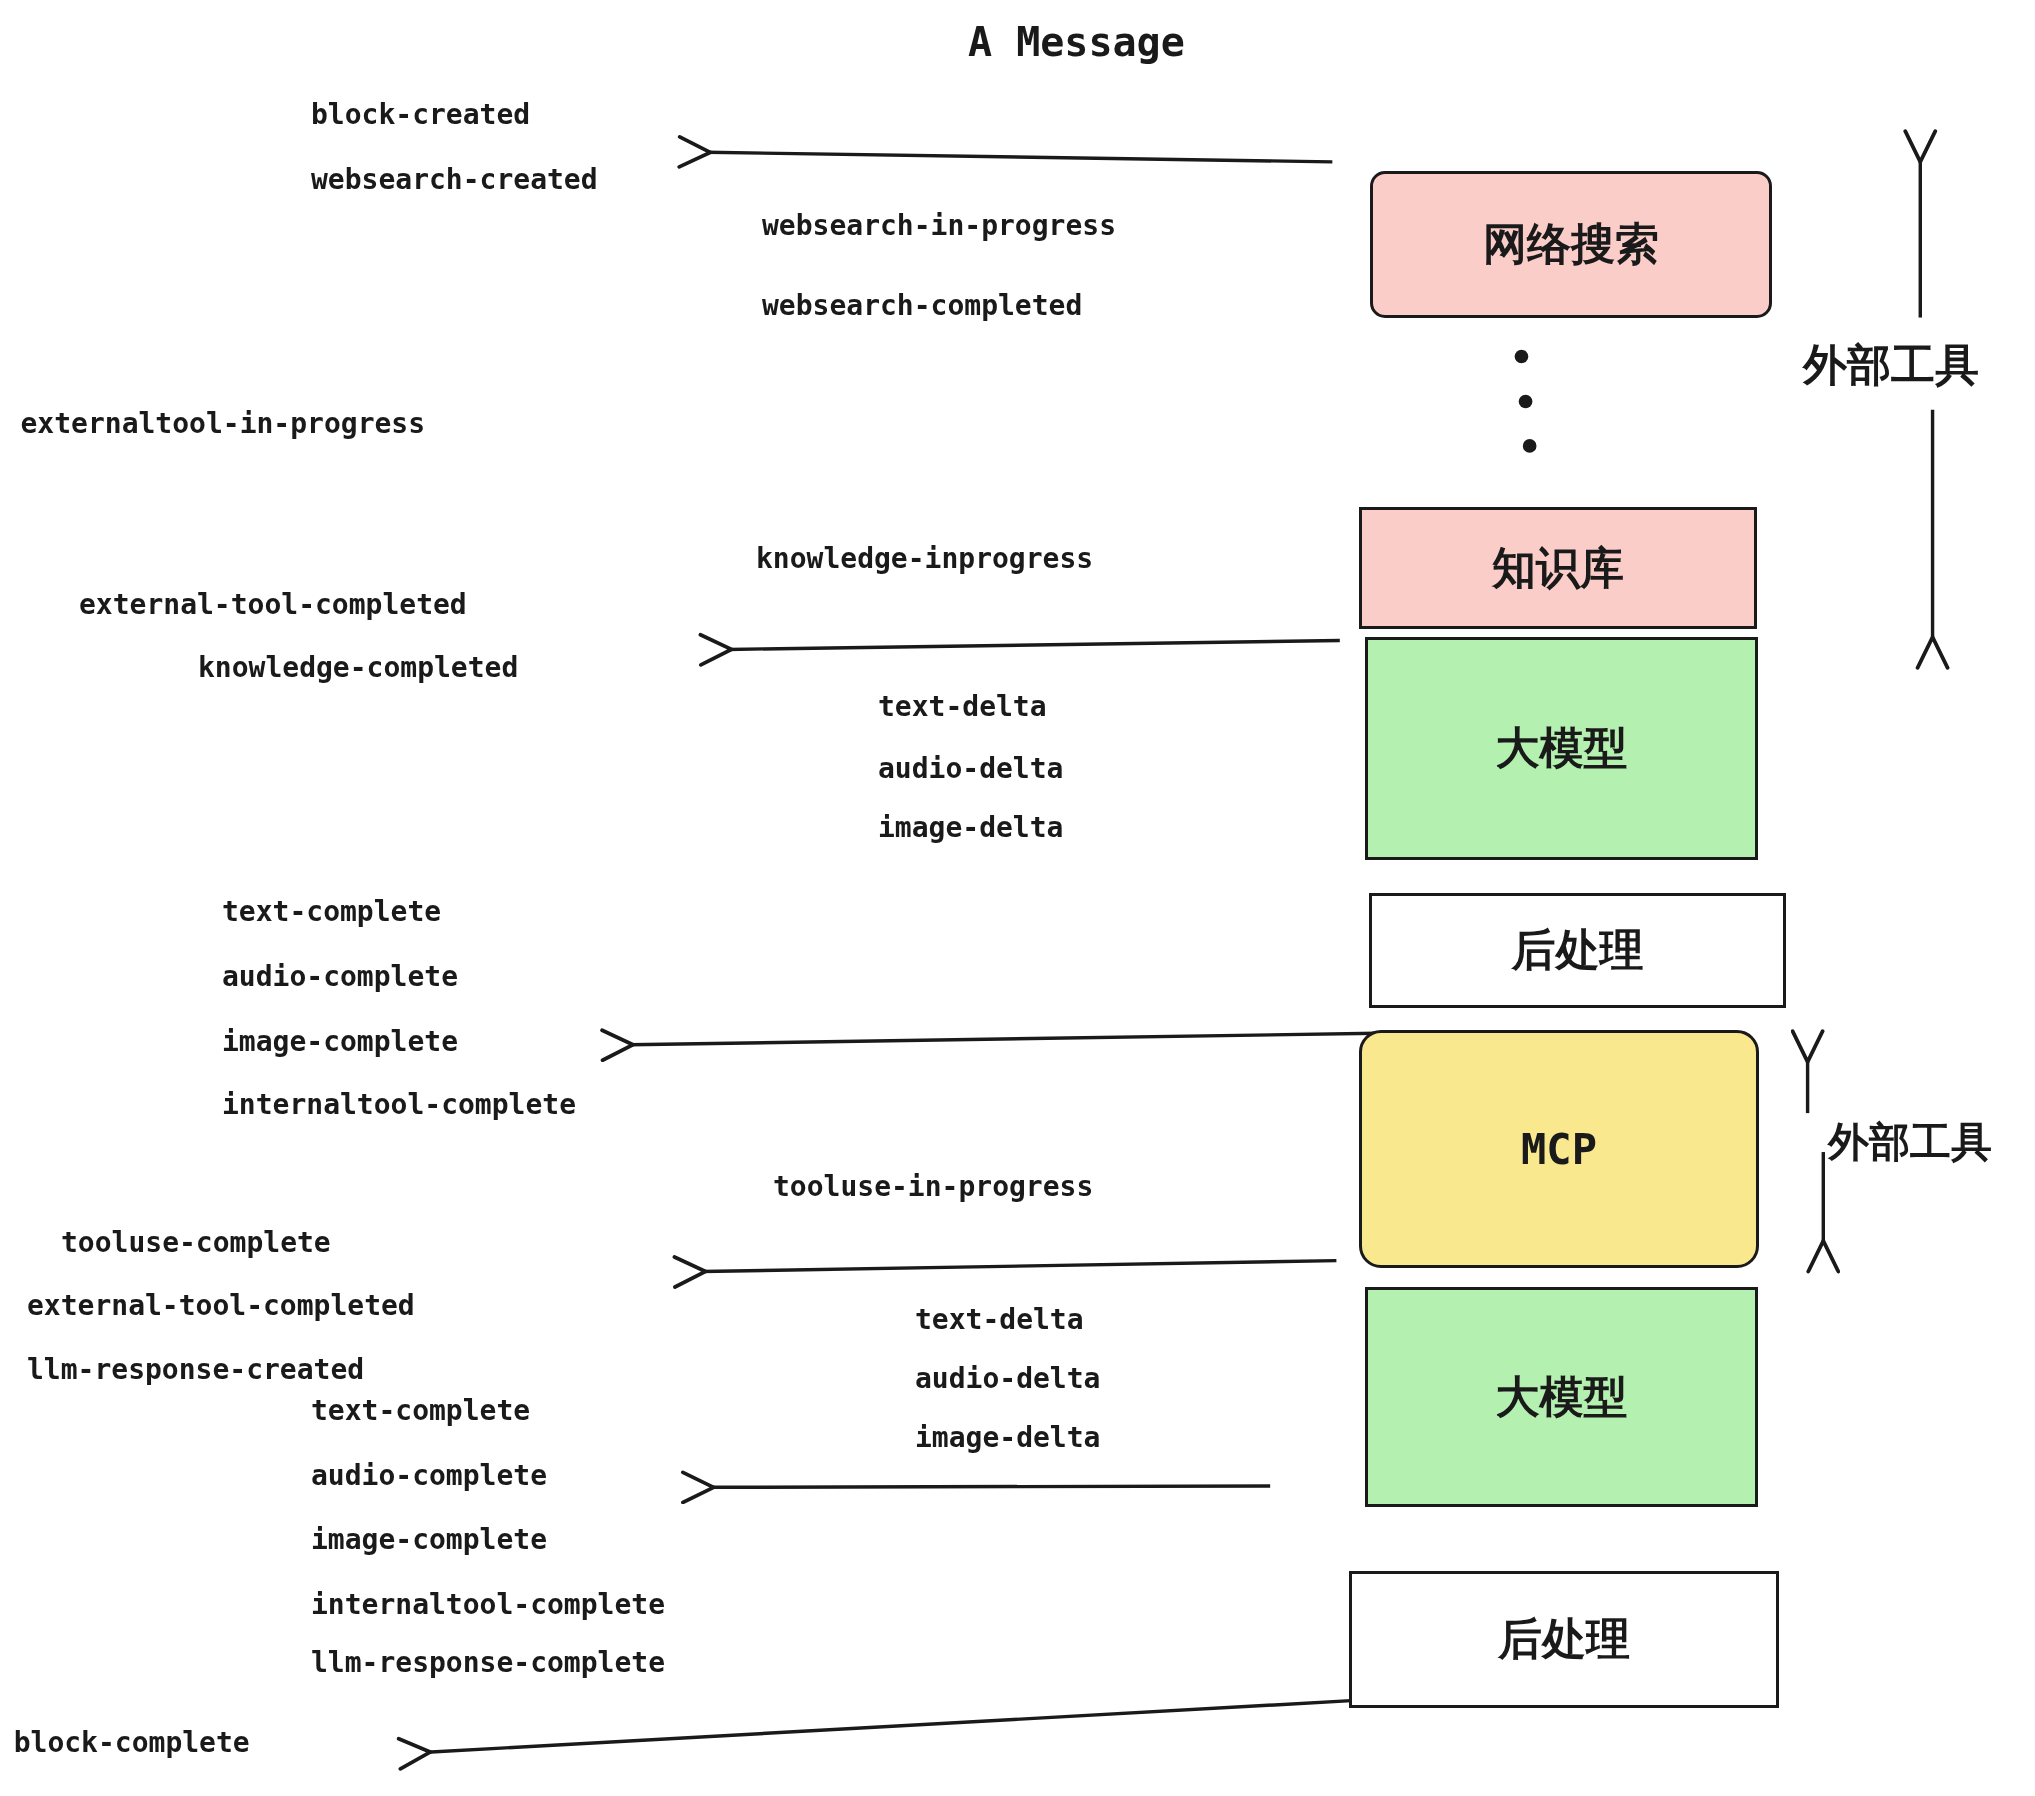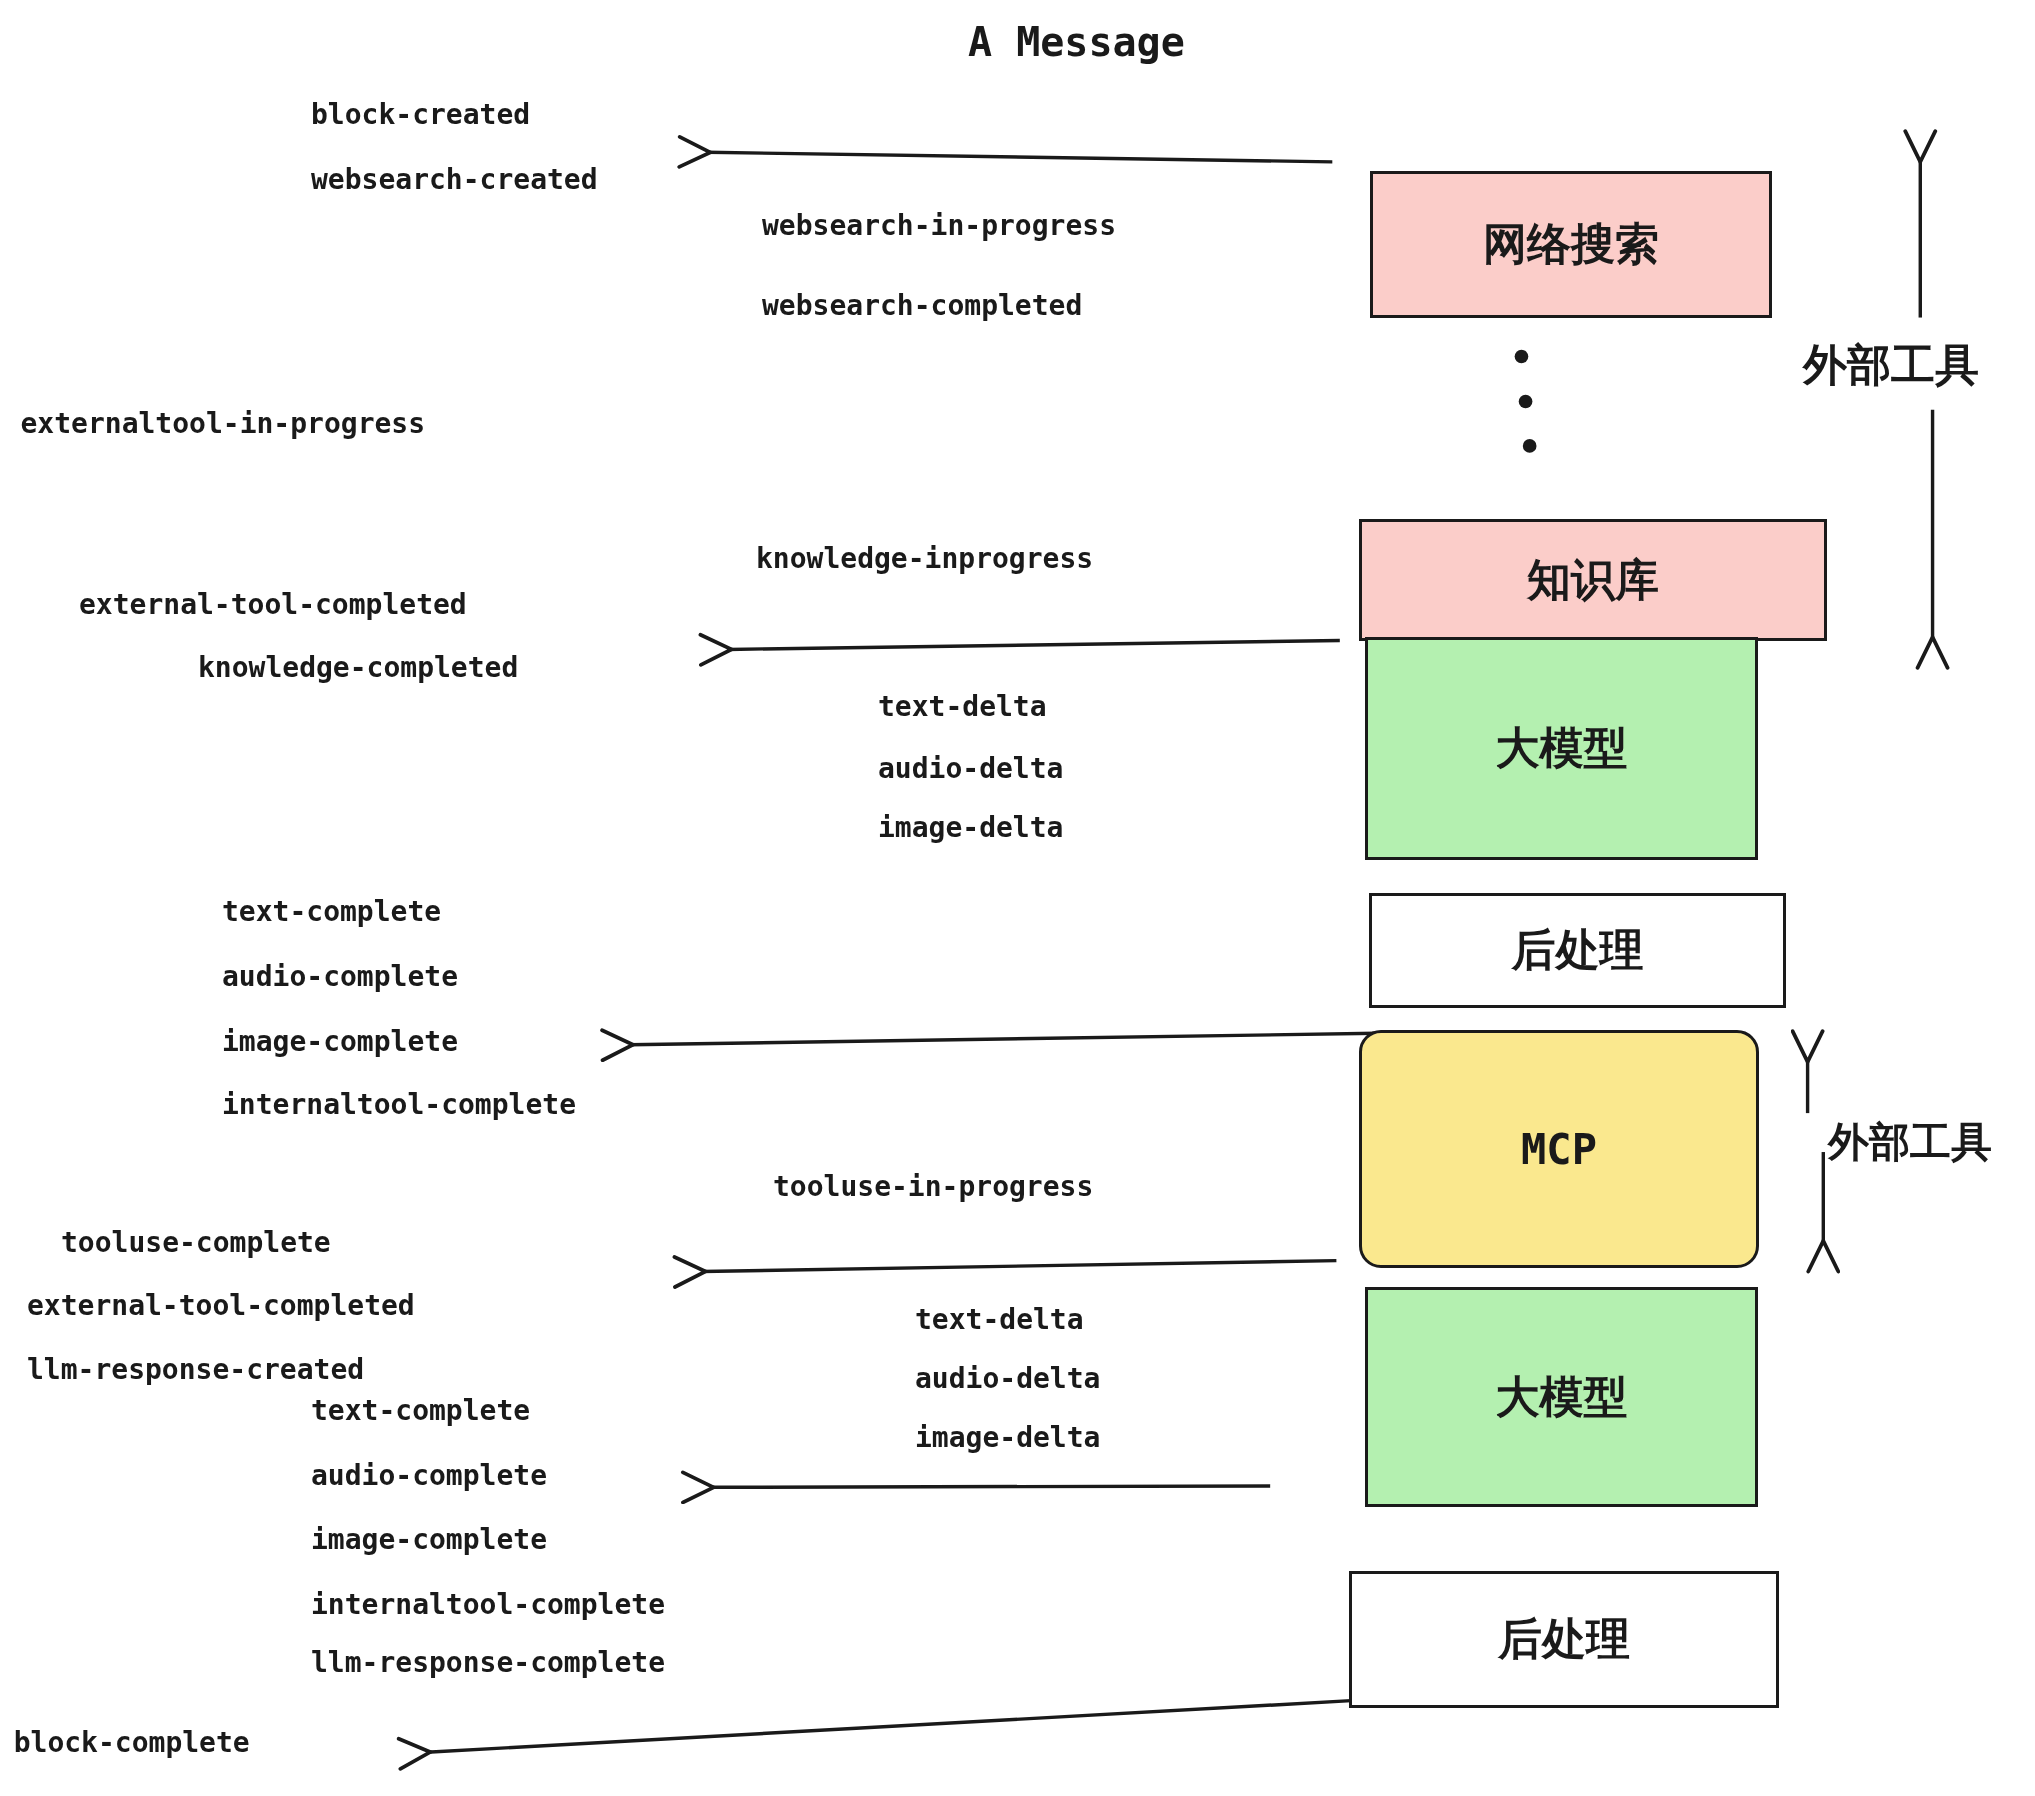--- a/index.html
+++ b/index.html
@@ -49,22 +49,22 @@
     position: absolute;
     font-family: "DejaVu Sans", sans-serif;
     font-weight: bold;
     font-size: 44px;
     color: #1a1a1a;
     white-space: nowrap;
   }
   svg.overlay { position: absolute; left: 0; top: 0; width: 2035px; height: 1796px; }
 
   
-  #box-websearch { left: 1370px; top: 171px;  width: 402px; height: 147px; }
-  #box-knowledge { left: 1359px; top: 507px;  width: 468px; height: 122px; margin-top: 12px; }
+  #box-websearch { left: 1370px; top: 171px;  width: 402px; height: 147px; border-radius: 15px; }
+  #box-knowledge { left: 1359px; top: 507px;  width: 398px; height: 122px; }
   #box-llm1      { left: 1365px; top: 637px;  width: 393px; height: 223px; }
   #box-post1     { left: 1369px; top: 893px; width: 417px; height: 115px; }
   #box-mcp       { left: 1359px; top: 1030px; width: 400px; height: 238px; }
   #box-llm2      { left: 1365px; top: 1287px; width: 393px; height: 220px; }
   #box-post2     { left: 1349px; top: 1571px; width: 430px; height: 137px; }
 
   
   #t-title        { left: 968px; top: 19px;  }
   #t-block-created            { left: 311px;  top: 101px;  }
   #t-websearch-created        { left: 311px;  top: 166px;  }

